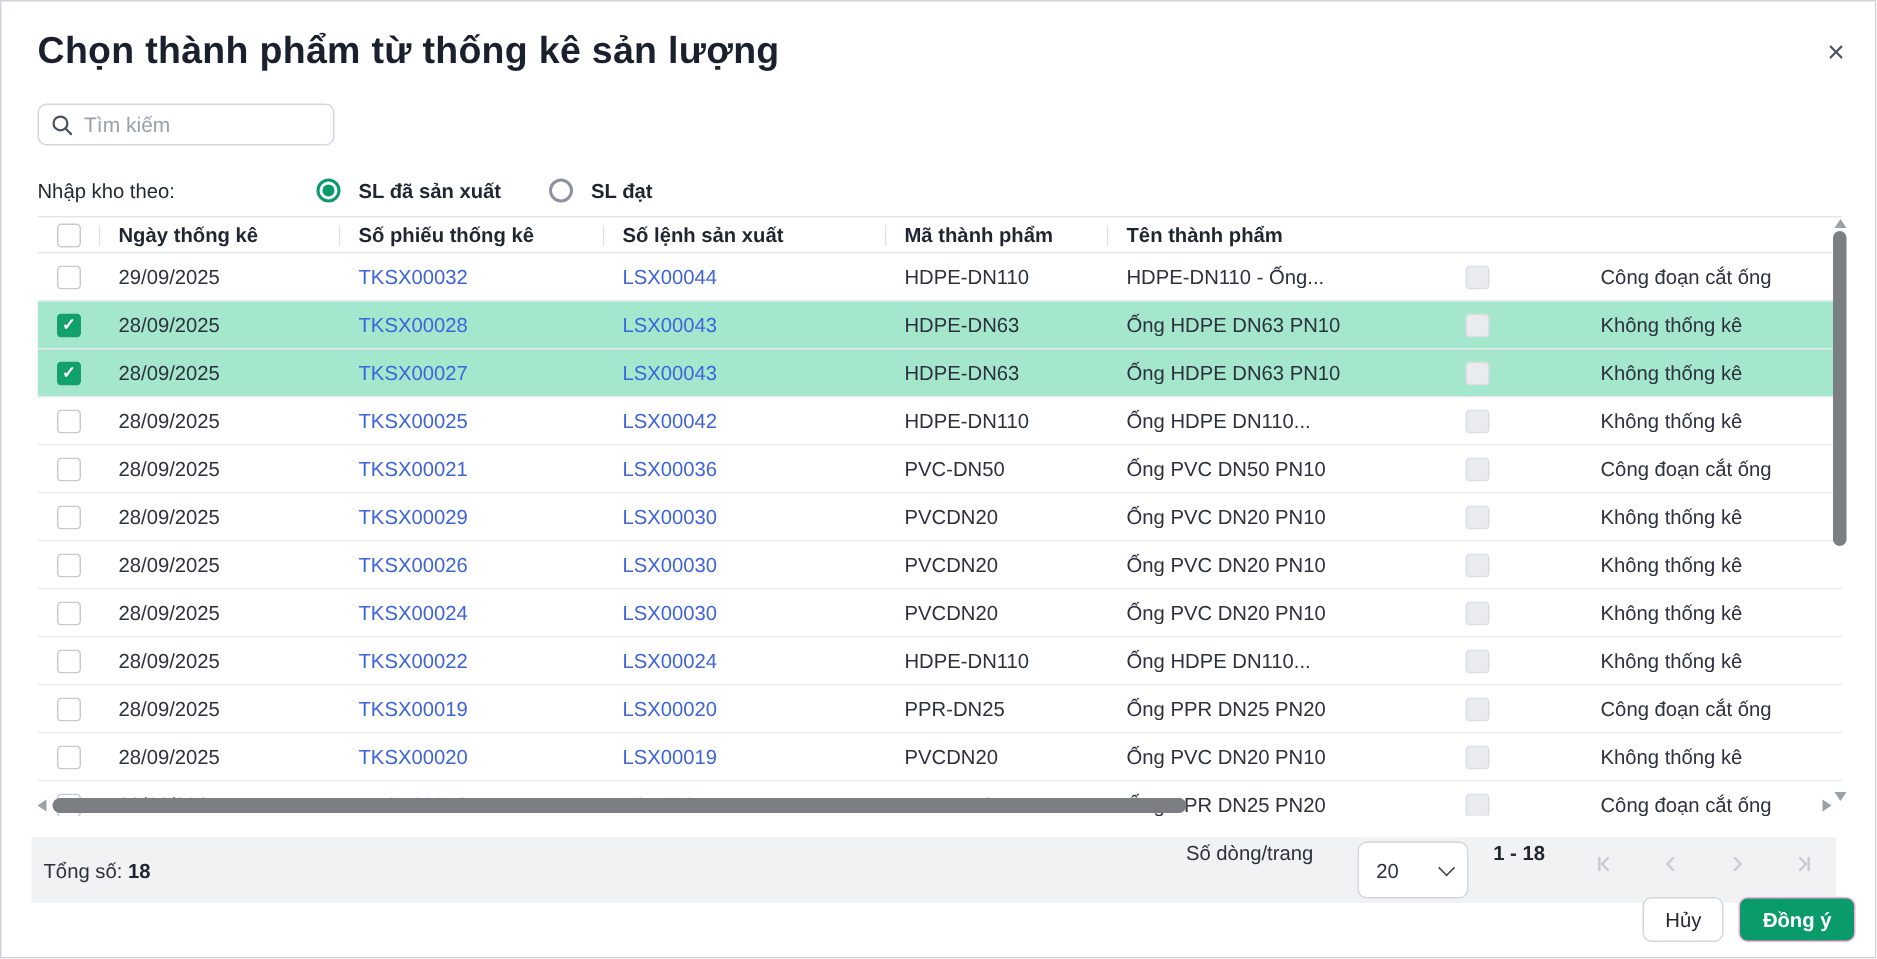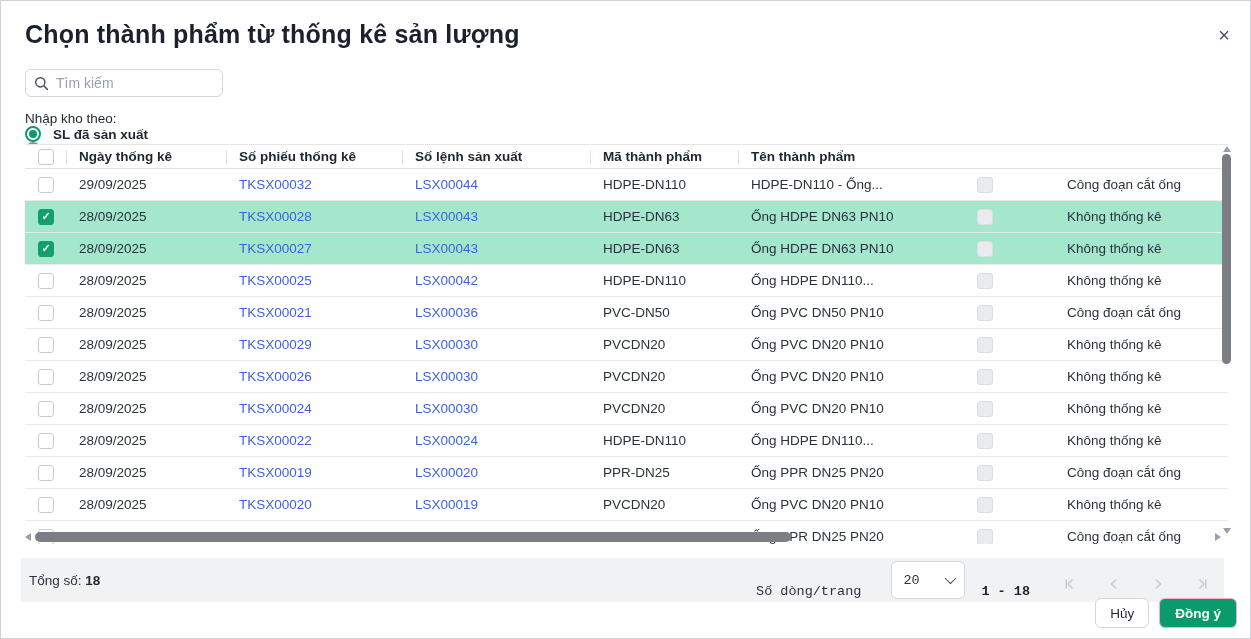--- a/index.html
+++ b/index.html
@@ -13,21 +13,21 @@
                font-size:20px; color:#4a5261; cursor:pointer; line-height:1; }
 
   
   .search-box { position:absolute; top:68px; left:24px; width:198px; height:28px; border:1px solid #d3d7dd; border-radius:6px;
                 display:flex; align-items:center; padding:0 8px; gap:7px; background:#fff; }
   .search-box svg { flex:0 0 auto; }
   .search-box input { border:none; outline:none; width:100%; font-size:14px; font-family:"Liberation Sans",sans-serif; color:#2b313d; background:transparent; }
   .search-box input::placeholder { color:#9aa1ad; }
 
   
-  .filter-row { position:absolute; top:110px; left:24px; width:600px; height:24px; display:flex; align-items:flex-start;flex-direction:column; }
+  .filter-row { position:absolute; top:110px; left:24px; width:600px; height:24px; display:flex; align-items:flex-end; }
   .filter-label { width:186px; color:#1f2531; }
   .radio-opt { display:flex; align-items:center; gap:12px; margin-right:32px; cursor:pointer; }
   .radio-circle { width:16px; height:16px; border-radius:50%; border:2px solid #8d939e; background:#fff; position:relative; }
   .radio-opt.selected .radio-circle { border-color:#0a9b6b; }
   .radio-opt.selected .radio-circle::after { content:''; position:absolute; left:2px; top:2px; width:8px; height:8px; border-radius:50%; background:#0a9b6b; }
   .radio-opt .radio-label { font-weight:bold; color:#1f2531; }
 
   
   .table-wrap { position:absolute; top:143px; left:24px; width:1203px; height:400px; overflow:hidden; border-top:1px solid #e3e6ea; }
   .t-header { display:flex; height:24px; align-items:center; border-bottom:1px solid #dfe2e7; background:#fff; }
@@ -61,21 +61,21 @@
   .h-scroll { position:absolute; top:531px; left:24px; width:1196px; height:11px; }
   .h-scroll .arrow-left, .h-scroll .arrow-right { position:absolute; top:1px; width:0; height:0; border-top:4px solid transparent; border-bottom:4px solid transparent; }
   .h-scroll .arrow-left { left:0; border-right:6px solid #9aa0a8; }
   .h-scroll .arrow-right { right:0; border-left:6px solid #9aa0a8; }
   .h-thumb { position:absolute; left:10px; top:0; width:756px; height:10px; background:#7b7e83; border-radius:5px; }
 
   
   .t-footer { position:absolute; top:557px; left:20px; right:26px; height:44px; background:#f1f2f4; display:flex; align-items:center; }
   .total { margin-left:4px; padding-left:0; position:absolute; left:4px; }
   .total b { font-weight:bold; color:#1f2531; }
-  .pager { position:absolute; right:0; display:flex; align-items:flex-end;font-family:Liberation Mono, monospace; }
+  .pager { position:absolute; right:0; display:flex; align-items:flex-start; }
   .pager .rpp-label { margin-right:14px; color:#2b313d; }
   .page-size { width:74px; height:38px; background:#fff; border:1px solid #d3d7dd; border-radius:6px; display:flex; align-items:center; justify-content:space-between; padding:8px 11px; cursor:pointer;margin-left:16px; }
   .page-size .caret { width:8px; height:8px; border-right:1.6px solid #3c434f; border-bottom:1.6px solid #3c434f; transform:rotate(45deg) translateY(-2px); }
   .range { font-weight:bold; color:#1f2531; margin:0 18px 0 16px; }
   .pg-btn { width:44px; height:30px; display:flex; align-items:center; justify-content:center; color:#c6cbd3; }
   .pg-btn svg { stroke:#c6cbd3; }
 
   
   .actions { position:absolute; bottom:10px; right:13px; display:flex; gap:10px; }
   .btn { height:30px; border-radius:6px; display:flex; align-items:center; justify-content:center; font-size:13.5px; cursor:pointer; font-family:"Liberation Sans",sans-serif; }

